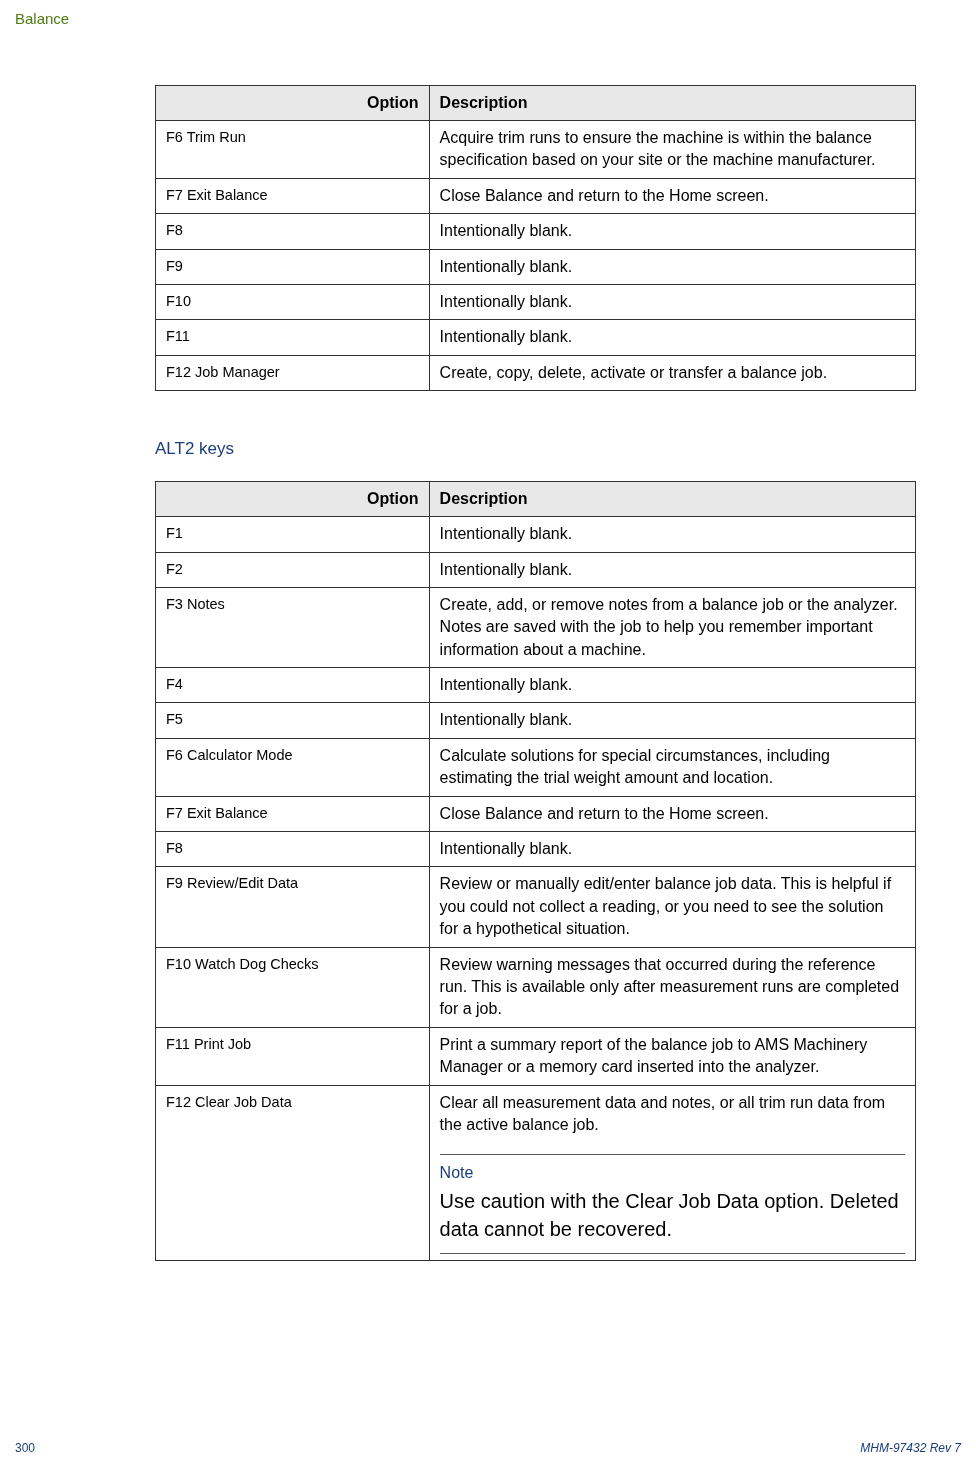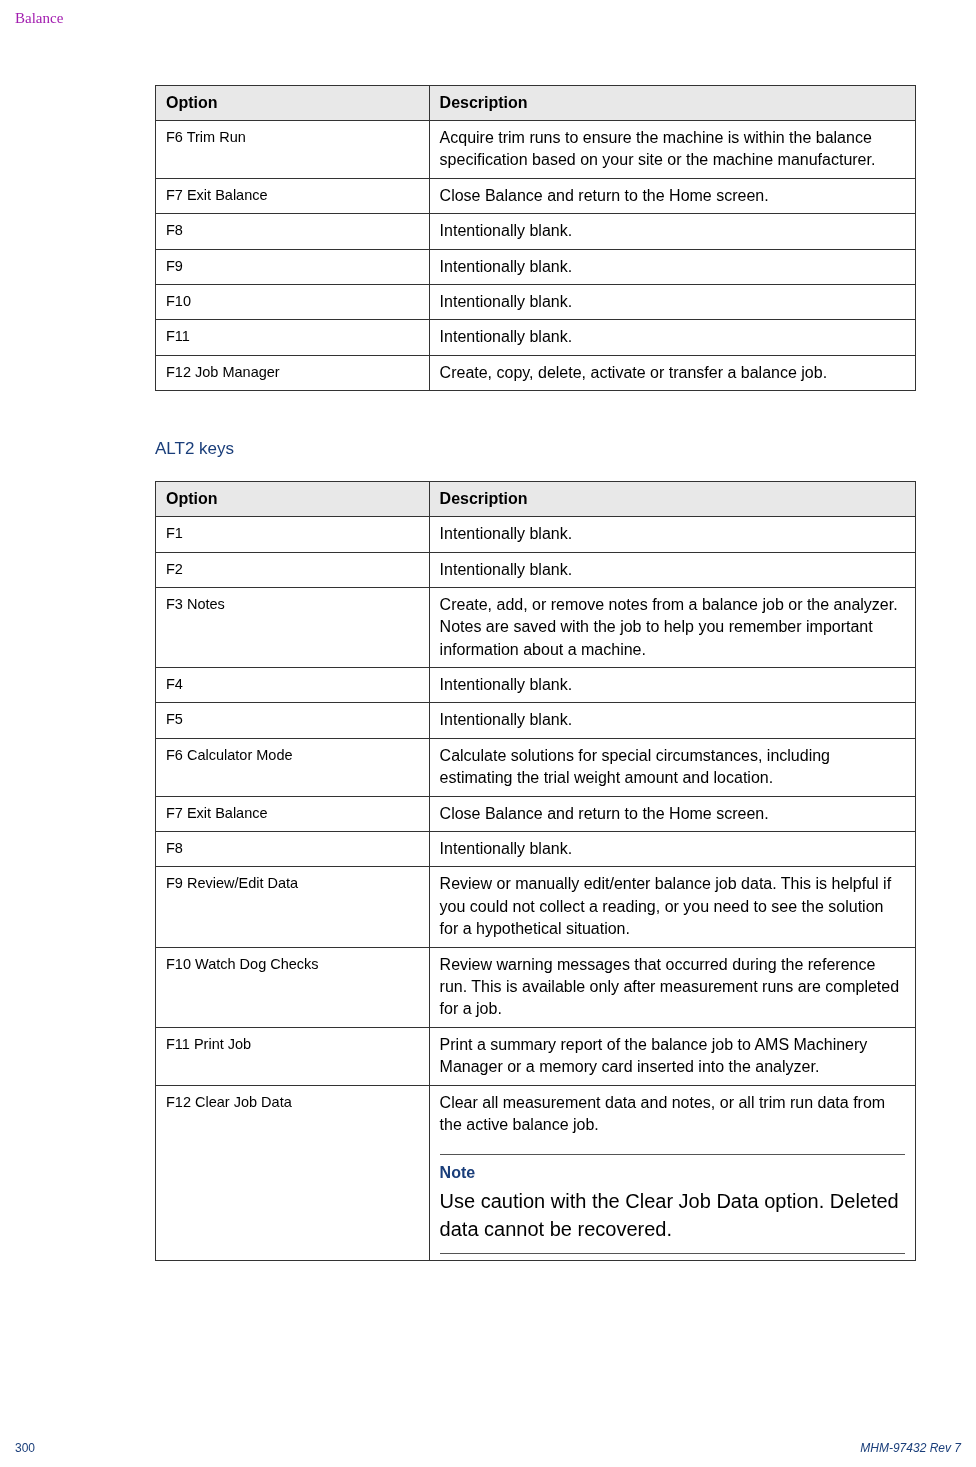--- a/index.html
+++ b/index.html
@@ -11,23 +11,22 @@
       font-family: Arial, Helvetica, sans-serif;
       width: 976px;
       height: 1467px;
       position: relative;
       background: #fff;
     }
     .header {
       position: absolute;
       top: 10px;
       left: 15px;
-      color: #a21caf;
+      color: #4d7c0f;
       font-size: 15px;
-      font-family: Liberation Serif, serif;
     }
     .content {
       position: absolute;
       top: 85px;
       left: 155px;
       right: 60px;
     }
     table {
       border-collapse: collapse;
       width: 100%;
@@ -65,21 +64,21 @@
     }
     .note-block {
       margin-top: 18px;
       padding-top: 7px;
       border-top: 1px solid #555;
       border-bottom: 1px solid #555;
       padding-bottom: 10px;
     }
     .note-label {
       color: #1a3e7a;
-      font-weight: bold;
+      font-weight: normal;
       font-size: 16px;
       margin-bottom: 2px;
     }
     .note-text {
       font-size: 20px;
       line-height: 1.4;
     }
     .footer {
       position: absolute;
       bottom: 12px;
@@ -87,21 +86,21 @@
       right: 15px;
       display: flex;
       justify-content: space-between;
       color: #1a3e7a;
       font-size: 12px;
       font-style: italic;
     }
     .page-num {
       font-style: normal;
     }
-    .t1-hdr-opt, .t2-hdr-opt { width:36%; }
+    .t1-hdr-opt, .t2-hdr-opt { width:36%;text-align:right; }
   </style>
 </head>
 <body>
 
 <div class="header">Balance</div>
 
 <div class="content">
 
   <table>
     <thead>

